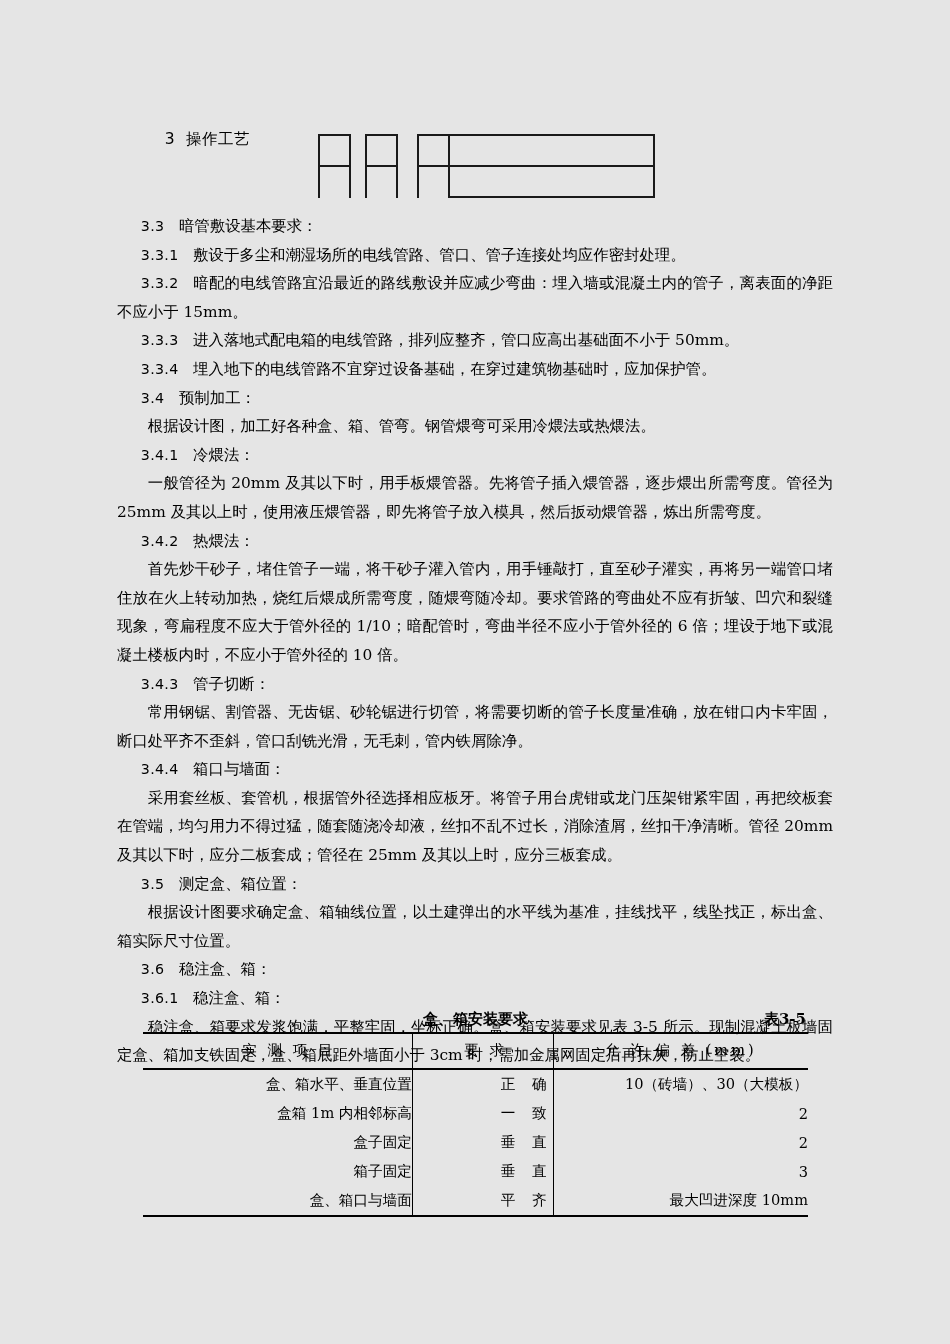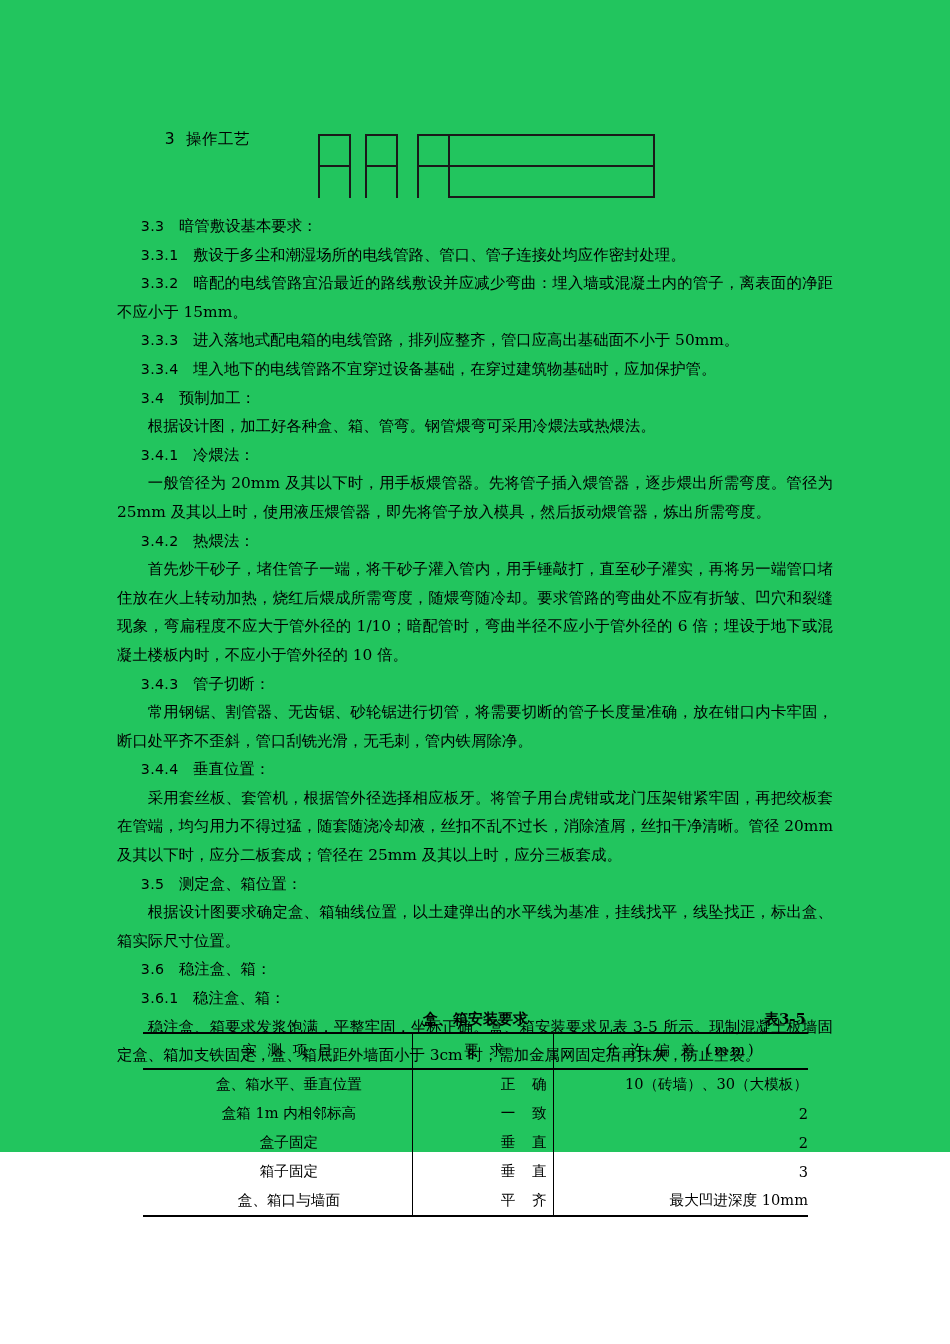--- a/index.html
+++ b/index.html
@@ -14,22 +14,22 @@
     font-family: "DejaVu Serif", "Liberation Serif", serif;
     color: #000000;
     overflow: hidden;
   }
 
   .page {
     position: absolute;
     left: 0;
     top: 0;
     width: 950px;
-    height: 1152px;
-    background: #22c55e;
+    height: 1344px;
+    background: #e5e5e5;
   }
 
   
   .heading {
     position: absolute;
     left: 143px;
     top: 116px;
     font-family: "DejaVu Sans", "Liberation Sans", sans-serif;
     font-size: 15.5px;
     letter-spacing: 0.5px;
@@ -132,21 +132,21 @@
   }
   table.spec thead th.c1 { letter-spacing: 3px; }
   table.spec tbody td {
     padding: 5px 0 5px 0;
     height: 18px;
     vertical-align: middle;
   }
   table.spec tbody tr:last-child td {
     border-bottom: 2.6px solid #000;
   }
-  .col-item   { width: 256px; text-align: center;  padding-left: 23px !important; }
+  .col-item   { width: 256px; text-align: right;  padding-left: 23px !important; }
   .col-req    { width: 145px; text-align: right; letter-spacing: 6px; text-indent: 6px; }
   .col-tol    { width: 264px; text-align: right; }
   .vsep-l { border-left: 1.7px solid #000; }
   .unitpar { letter-spacing: 0; }
 </style>
 </head>
 <body>
 
 <div class="page">
 
@@ -195,21 +195,21 @@
     <p class="para ind"><span>一般管径为 20mm 及其以下时，用手板煨管器。先将管子插入煨管器，逐步煨出所需弯度。管径为 25mm 及其以上时，使用液压煨管器，即先将管子放入模具，然后扳动煨管器，炼出所需弯度。</span></p>
 
     <p class="para ind1"><span class="sec">3.4.2</span><span class="gap"></span><span>热煨法：</span></p>
 
     <p class="para ind"><span>首先炒干砂子，堵住管子一端，将干砂子灌入管内，用手锤敲打，直至砂子灌实，再将另一端管口堵住放在火上转动加热，烧红后煨成所需弯度，随煨弯随冷却。要求管路的弯曲处不应有折皱、凹穴和裂缝现象，弯扁程度不应大于管外径的 1/10；暗配管时，弯曲半径不应小于管外径的 6 倍；埋设于地下或混凝土楼板内时，不应小于管外径的 10 倍。</span></p>
 
     <p class="para ind1"><span class="sec">3.4.3</span><span class="gap"></span><span>管子切断：</span></p>
 
     <p class="para ind"><span>常用钢锯、割管器、无齿锯、砂轮锯进行切管，将需要切断的管子长度量准确，放在钳口内卡牢固，断口处平齐不歪斜，管口刮铣光滑，无毛刺，管内铁屑除净。</span></p>
 
-    <p class="para ind1"><span class="sec">3.4.4</span><span class="gap"></span><span>垂直位置：</span></p>
+    <p class="para ind1"><span class="sec">3.4.4</span><span class="gap"></span><span>箱口与墙面：</span></p>
 
     <p class="para ind"><span>采用套丝板、套管机，根据管外径选择相应板牙。将管子用台虎钳或龙门压架钳紧牢固，再把绞板套在管端，均匀用力不得过猛，随套随浇冷却液，丝扣不乱不过长，消除渣屑，丝扣干净清晰。管径 20mm 及其以下时，应分二板套成；管径在 25mm 及其以上时，应分三板套成。</span></p>
 
     <p class="para ind1"><span class="sec">3.5</span><span class="gap"></span><span>测定盒、箱位置：</span></p>
 
     <p class="para ind"><span>根据设计图要求确定盒、箱轴线位置，以土建弹出的水平线为基准，挂线找平，线坠找正，标出盒、箱实际尺寸位置。</span></p>
 
     <p class="para ind1"><span class="sec">3.6</span><span class="gap"></span><span>稳注盒、箱：</span></p>
 
     <p class="para ind1"><span class="sec">3.6.1</span><span class="gap"></span><span>稳注盒、箱：</span></p>

